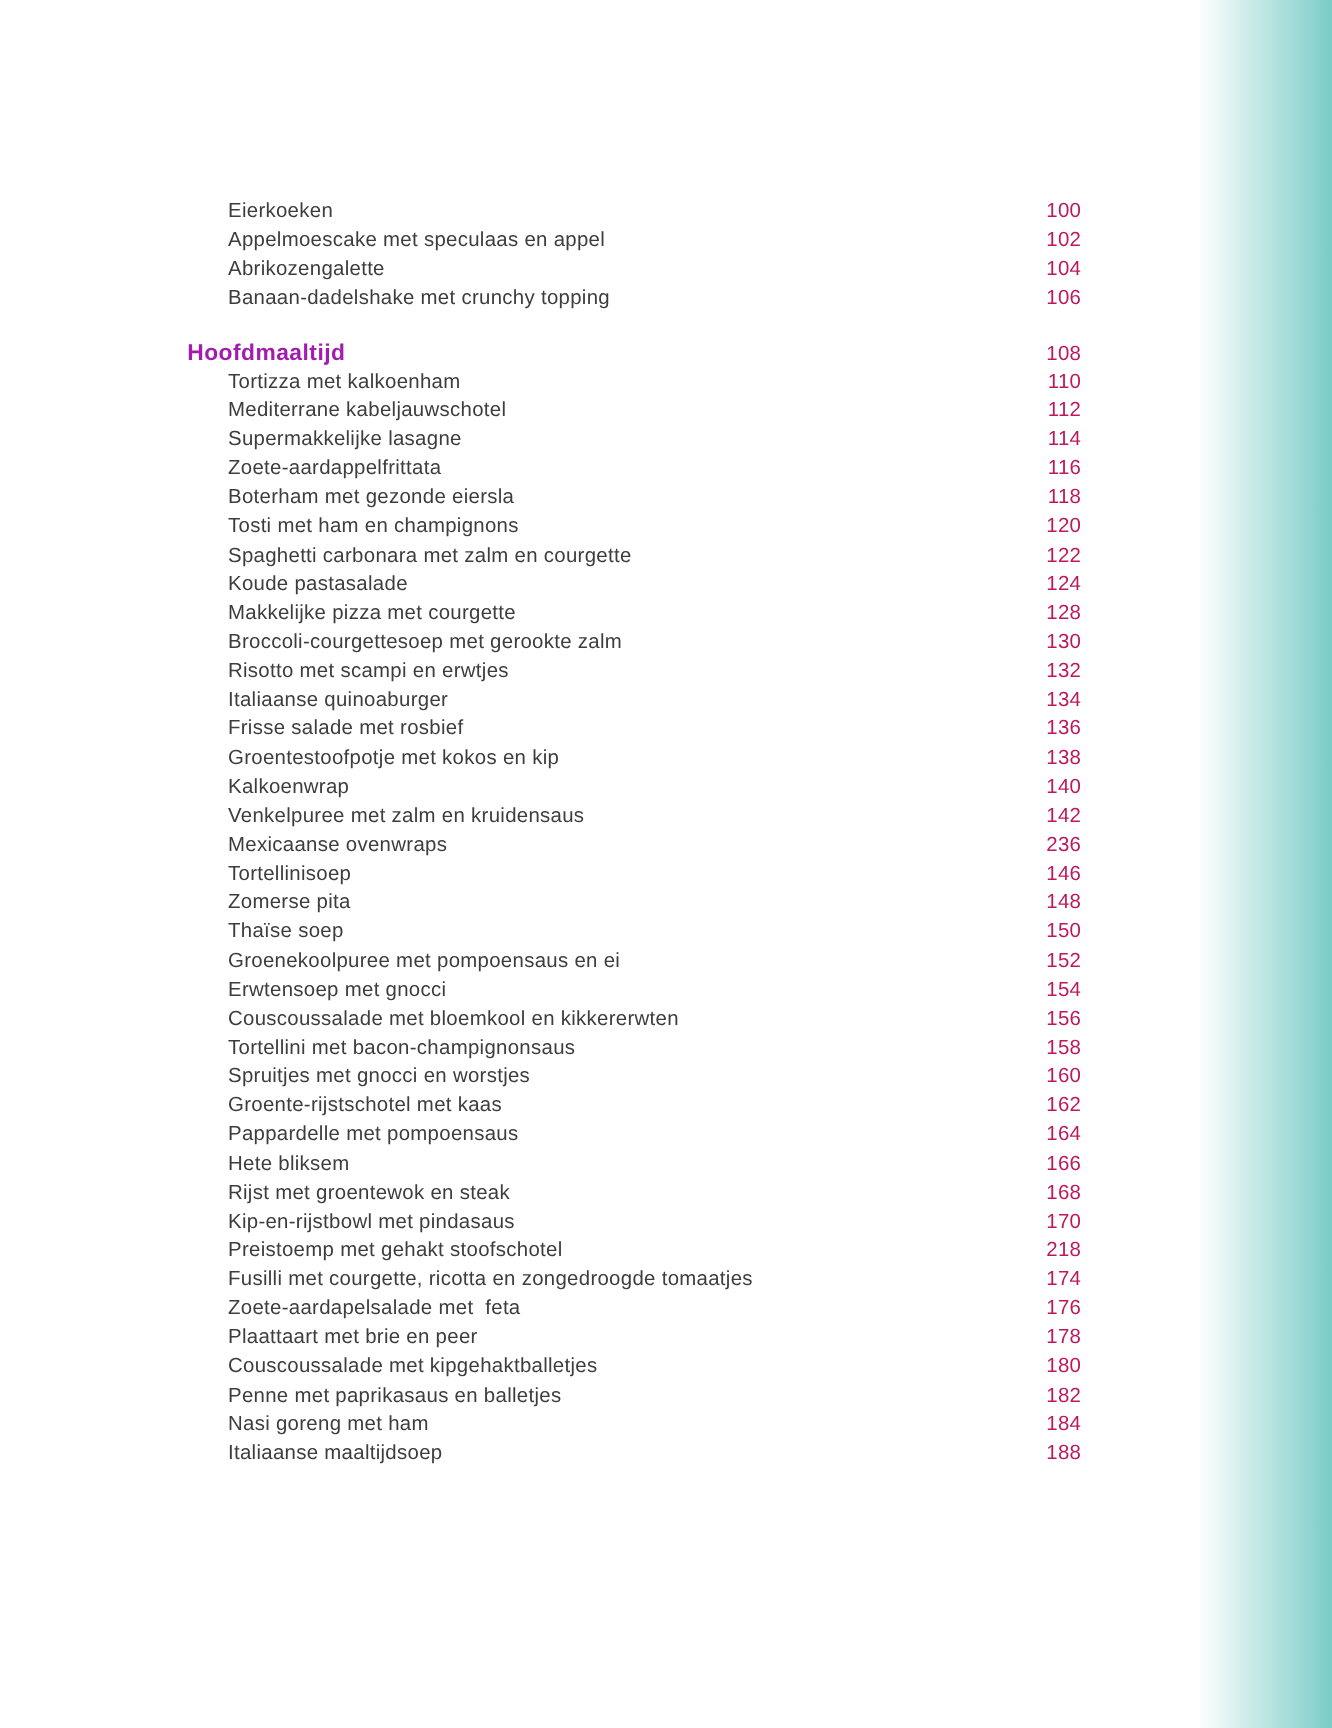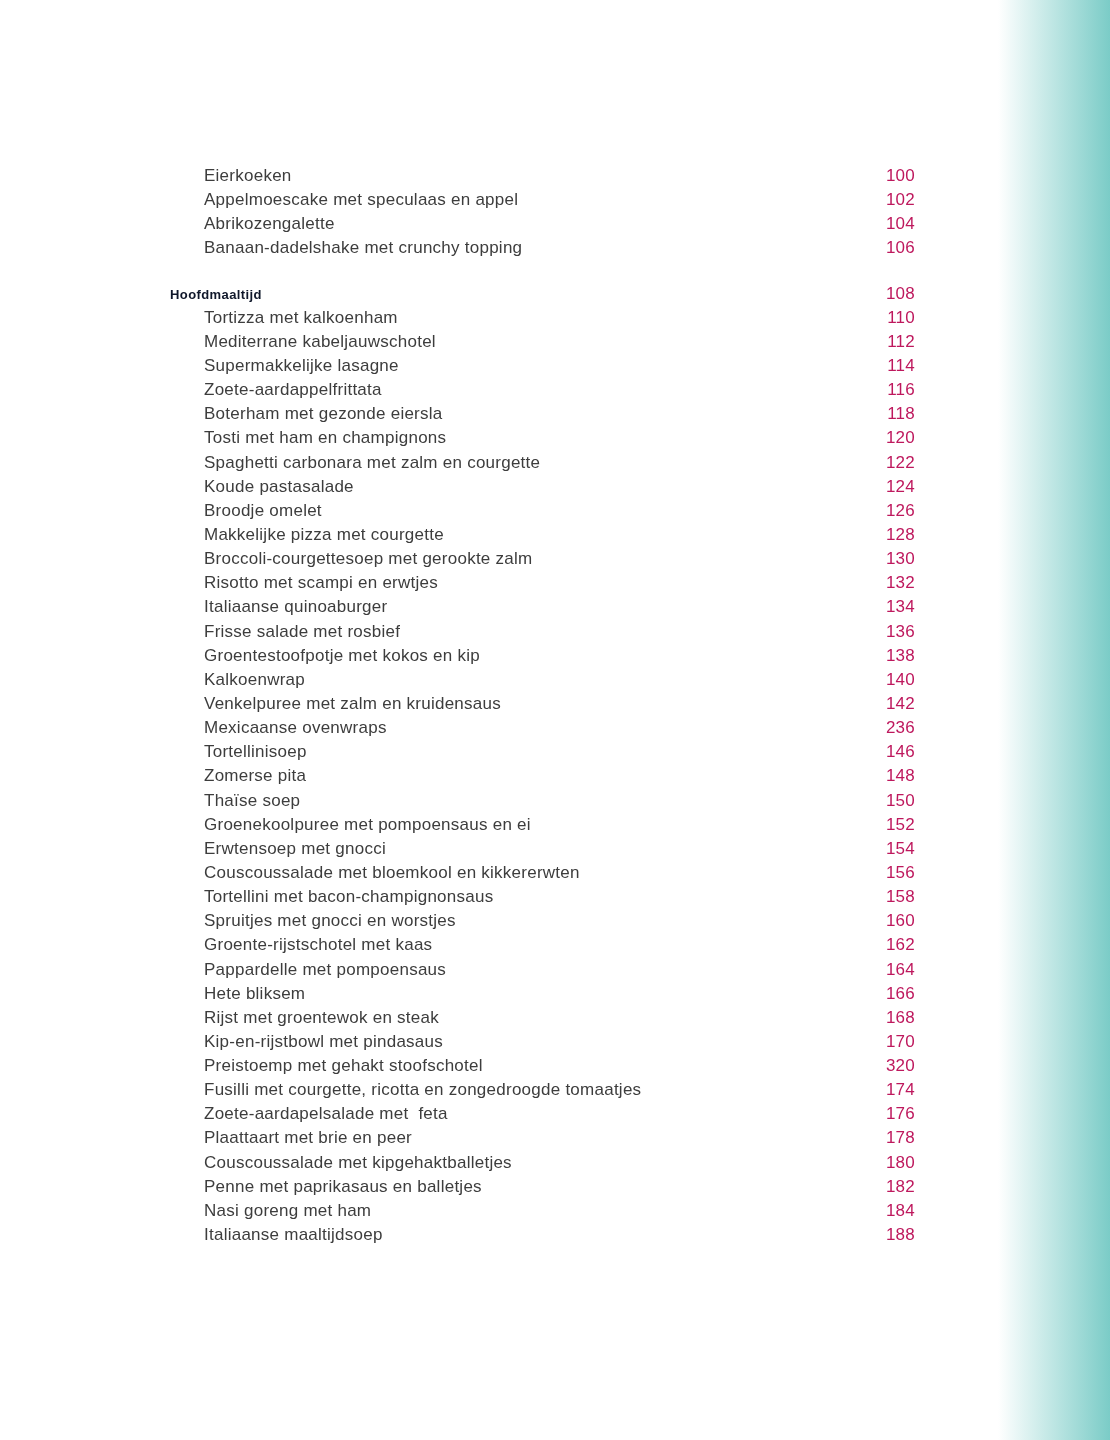--- a/index.html
+++ b/index.html
@@ -19,21 +19,21 @@
     top: 0;
     right: 0;
     width: 112px;
     height: 1440px;
     background: linear-gradient(to right, rgba(123,204,199,0) 0%, #7bccc7 100%);
     pointer-events: none;
   }
   .toc {
     position: absolute;
     top: 166px;
-    left: 170px;
+    left: 156px;
     width: 745px; 
   }
   .toc-row {
     display: flex;
     justify-content: space-between;
     align-items: baseline;
     height: 24.15px;
     font-size: 17px;
     color: #3d3d3d;
     letter-spacing: 0.25px;
@@ -47,22 +47,22 @@
     font-weight: 400;
     color: #be185d;
     white-space: nowrap;
   }
   .toc-row.heading-row {
     margin-top: 21px;
   }
   .toc-row.heading-row .label {
     padding-left: 0;
     font-weight: 700;
-    font-size: 13px;
-    color: #0f172a;
+    font-size: 19px;
+    color: #a21caf;
     letter-spacing: 0.4px;
   }
 </style>
 </head>
 <body>
 
 <div class="toc" id="toc">
     <div class="toc-row">
       <span class="label">Eierkoeken</span>
       <span class="pagenum">100</span>
@@ -109,24 +109,20 @@
     </div>
     <div class="toc-row">
       <span class="label">Spaghetti carbonara met zalm en courgette</span>
       <span class="pagenum">122</span>
     </div>
     <div class="toc-row">
       <span class="label">Koude pastasalade</span>
       <span class="pagenum">124</span>
     </div>
     <div class="toc-row">
-      <span class="label">Broodje omelet</span>
-      <span class="pagenum">126</span>
-    </div>
-    <div class="toc-row">
       <span class="label">Makkelijke pizza met courgette</span>
       <span class="pagenum">128</span>
     </div>
     <div class="toc-row">
       <span class="label">Broccoli-courgettesoep met gerookte zalm</span>
       <span class="pagenum">130</span>
     </div>
     <div class="toc-row">
       <span class="label">Risotto met scampi en erwtjes</span>
       <span class="pagenum">132</span>
@@ -202,21 +198,21 @@
     <div class="toc-row">
       <span class="label">Rijst met groentewok en steak</span>
       <span class="pagenum">168</span>
     </div>
     <div class="toc-row">
       <span class="label">Kip-en-rijstbowl met pindasaus</span>
       <span class="pagenum">170</span>
     </div>
     <div class="toc-row">
       <span class="label">Preistoemp met gehakt stoofschotel</span>
-      <span class="pagenum">320</span>
+      <span class="pagenum">218</span>
     </div>
     <div class="toc-row">
       <span class="label">Fusilli met courgette, ricotta en zongedroogde tomaatjes</span>
       <span class="pagenum">174</span>
     </div>
     <div class="toc-row">
       <span class="label">Zoete-aardapelsalade met  feta</span>
       <span class="pagenum">176</span>
     </div>
     <div class="toc-row">

